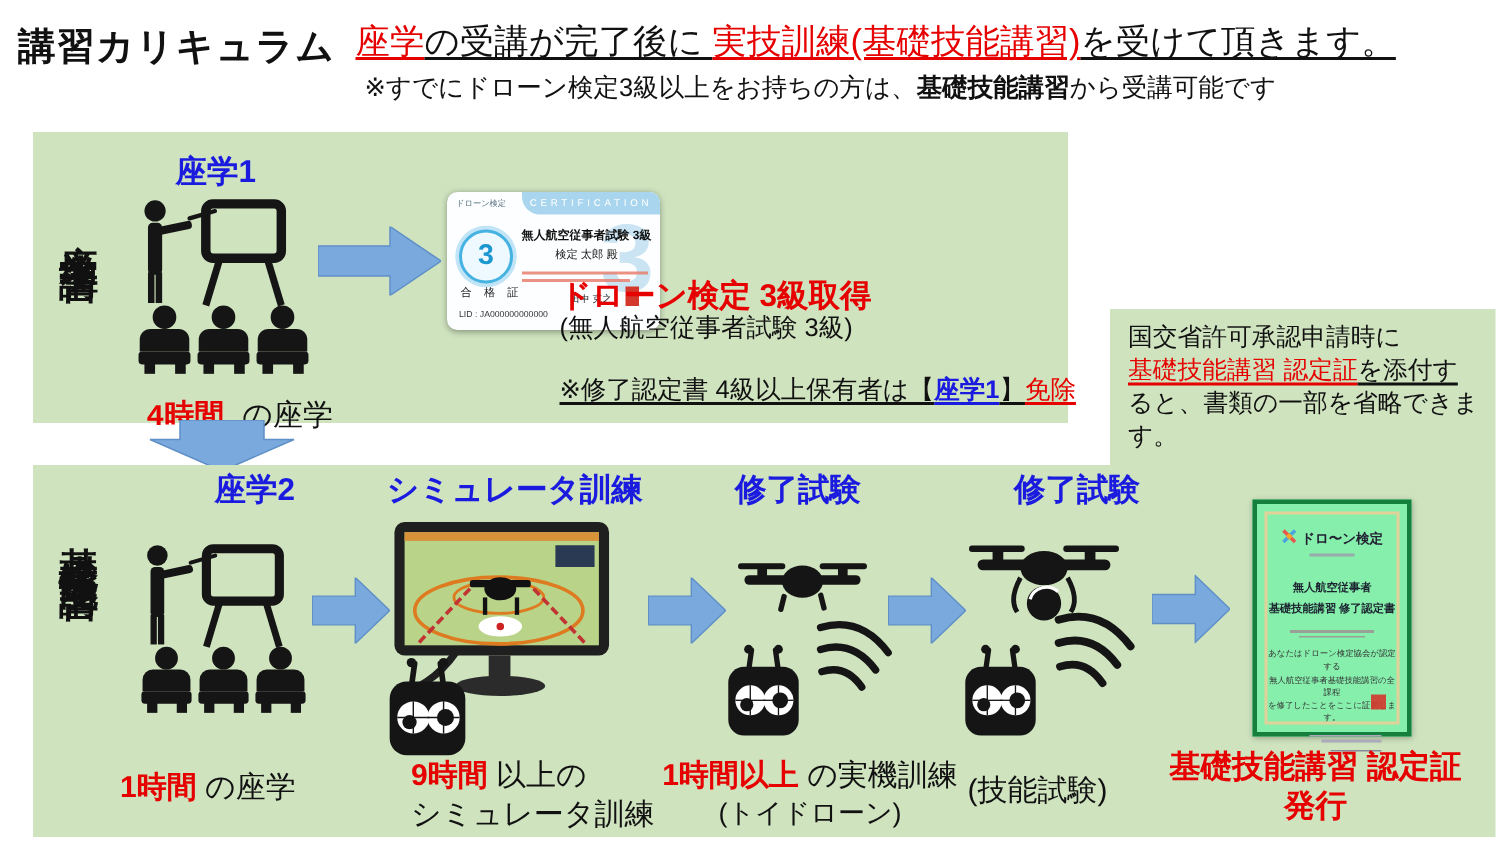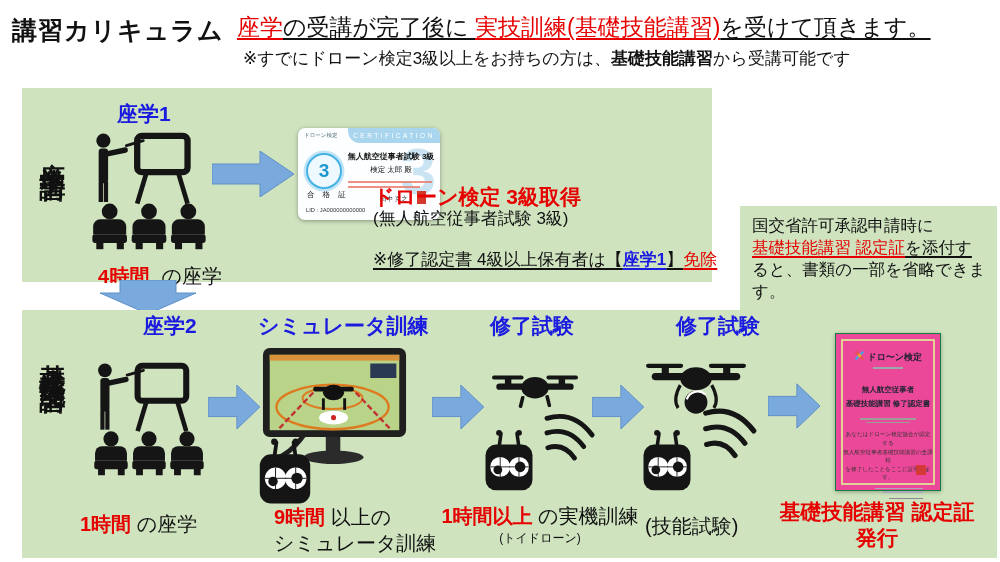--- a/index.html
+++ b/index.html
@@ -35,21 +35,21 @@
     border:2px solid #46b2e2;box-shadow:0 0 0 2.5px rgba(120,200,235,.45);background:#eef9ff;
     display:flex;align-items:center;justify-content:center;font-size:19px;font-weight:bold;color:#1d97cf;}
   .card-line1{position:absolute;left:48px;right:4px;top:23px;text-align:center;font-size:8px;font-weight:bold;}
   .card-line2{position:absolute;left:48px;right:4px;top:37px;text-align:center;font-size:7.5px;}
   .card-redbar{position:absolute;left:50px;height:2.4px;background:#e87f6e;opacity:.85;}
   .card-pass{position:absolute;left:9px;top:62px;font-size:7.5px;letter-spacing:3px;color:#222;}
   .card-id{position:absolute;left:8px;top:79px;font-size:5.8px;color:#333;}
   .card-signer{position:absolute;left:82px;top:67px;font-size:6.5px;color:#222;}
   .card-seal{position:absolute;right:14px;top:63px;width:9px;height:13px;background:#d4372c;}
   
-  .cert{background:#ec4899;border:1px solid #15803d;box-shadow:0 1px 4px rgba(0,0,0,.3);padding:5px;}
+  .cert{background:#86efac;border:3px solid #15803d;box-shadow:0 1px 4px rgba(0,0,0,.3);padding:5px;}
   .cert-inner{position:relative;height:100%;border:2px solid #e3d19a;box-sizing:border-box;text-align:center;}
   .cert-logo-row{margin-top:9px;font-size:9px;font-weight:bold;color:#223;white-space:nowrap;}
   .cert-logo-sub{width:30px;height:2px;background:#9aa;margin:3px auto 0;}
   .cert-title{font-family:"Liberation Serif","DejaVu Serif",serif;font-weight:bold;font-size:7.5px;color:#1c2430;margin-top:16px;}
   .cert-bar{background:#98a098;height:1.6px;}
   .cert-body{font-size:5.6px;color:#333;line-height:1.55;margin-top:7px;font-family:"Liberation Serif","DejaVu Serif",serif;}
   .cert-seal{position:absolute;right:7px;bottom:8px;width:10px;height:10px;background:#d4372c;opacity:.9;}
 </style>
 </head>
 <body>
@@ -266,21 +266,21 @@
   <svg class="abs" style="left:536px;top:404px;transform:rotate(14deg);" width="62" height="66" viewBox="0 0 70 70">
     <g fill="none" stroke="#151515" stroke-width="5.5" stroke-linecap="round">
       <path d="M8 20 q27 -16 54 6"></path>
       <path d="M12 36 q22 -13 44 5"></path>
       <path d="M17 52 q16 -10 32 4"></path>
     </g>
   </svg>
 
   <div class="abs caption" style="left:440px;top:503px;width:200px;text-align:center;">
     <div><span class="red">1時間以上</span><span> の実機訓練</span></div>
-    <div style="font-size:12px;">(トイドローン)</div>
+    <div style="font-size:18px;">(トイドローン)</div>
   </div>
 
   <svg class="abs" style="left:592px;top:385px;" width="52" height="44" viewBox="0 0 54 46">
     <polygon points="0,13 30,13 30,0 54,23 30,46 30,33 0,33" fill="var(--arrow)" stroke="var(--arrow-edge)" stroke-width="1"></polygon>
   </svg>
 
   <svg class="abs" style="left:646px;top:355px;" width="100" height="66" viewBox="0 0 140 92">
     <g fill="#151515">
       <rect x="0" y="12" width="52" height="6" rx="3"></rect>
       <rect x="88" y="12" width="52" height="6" rx="3"></rect>

